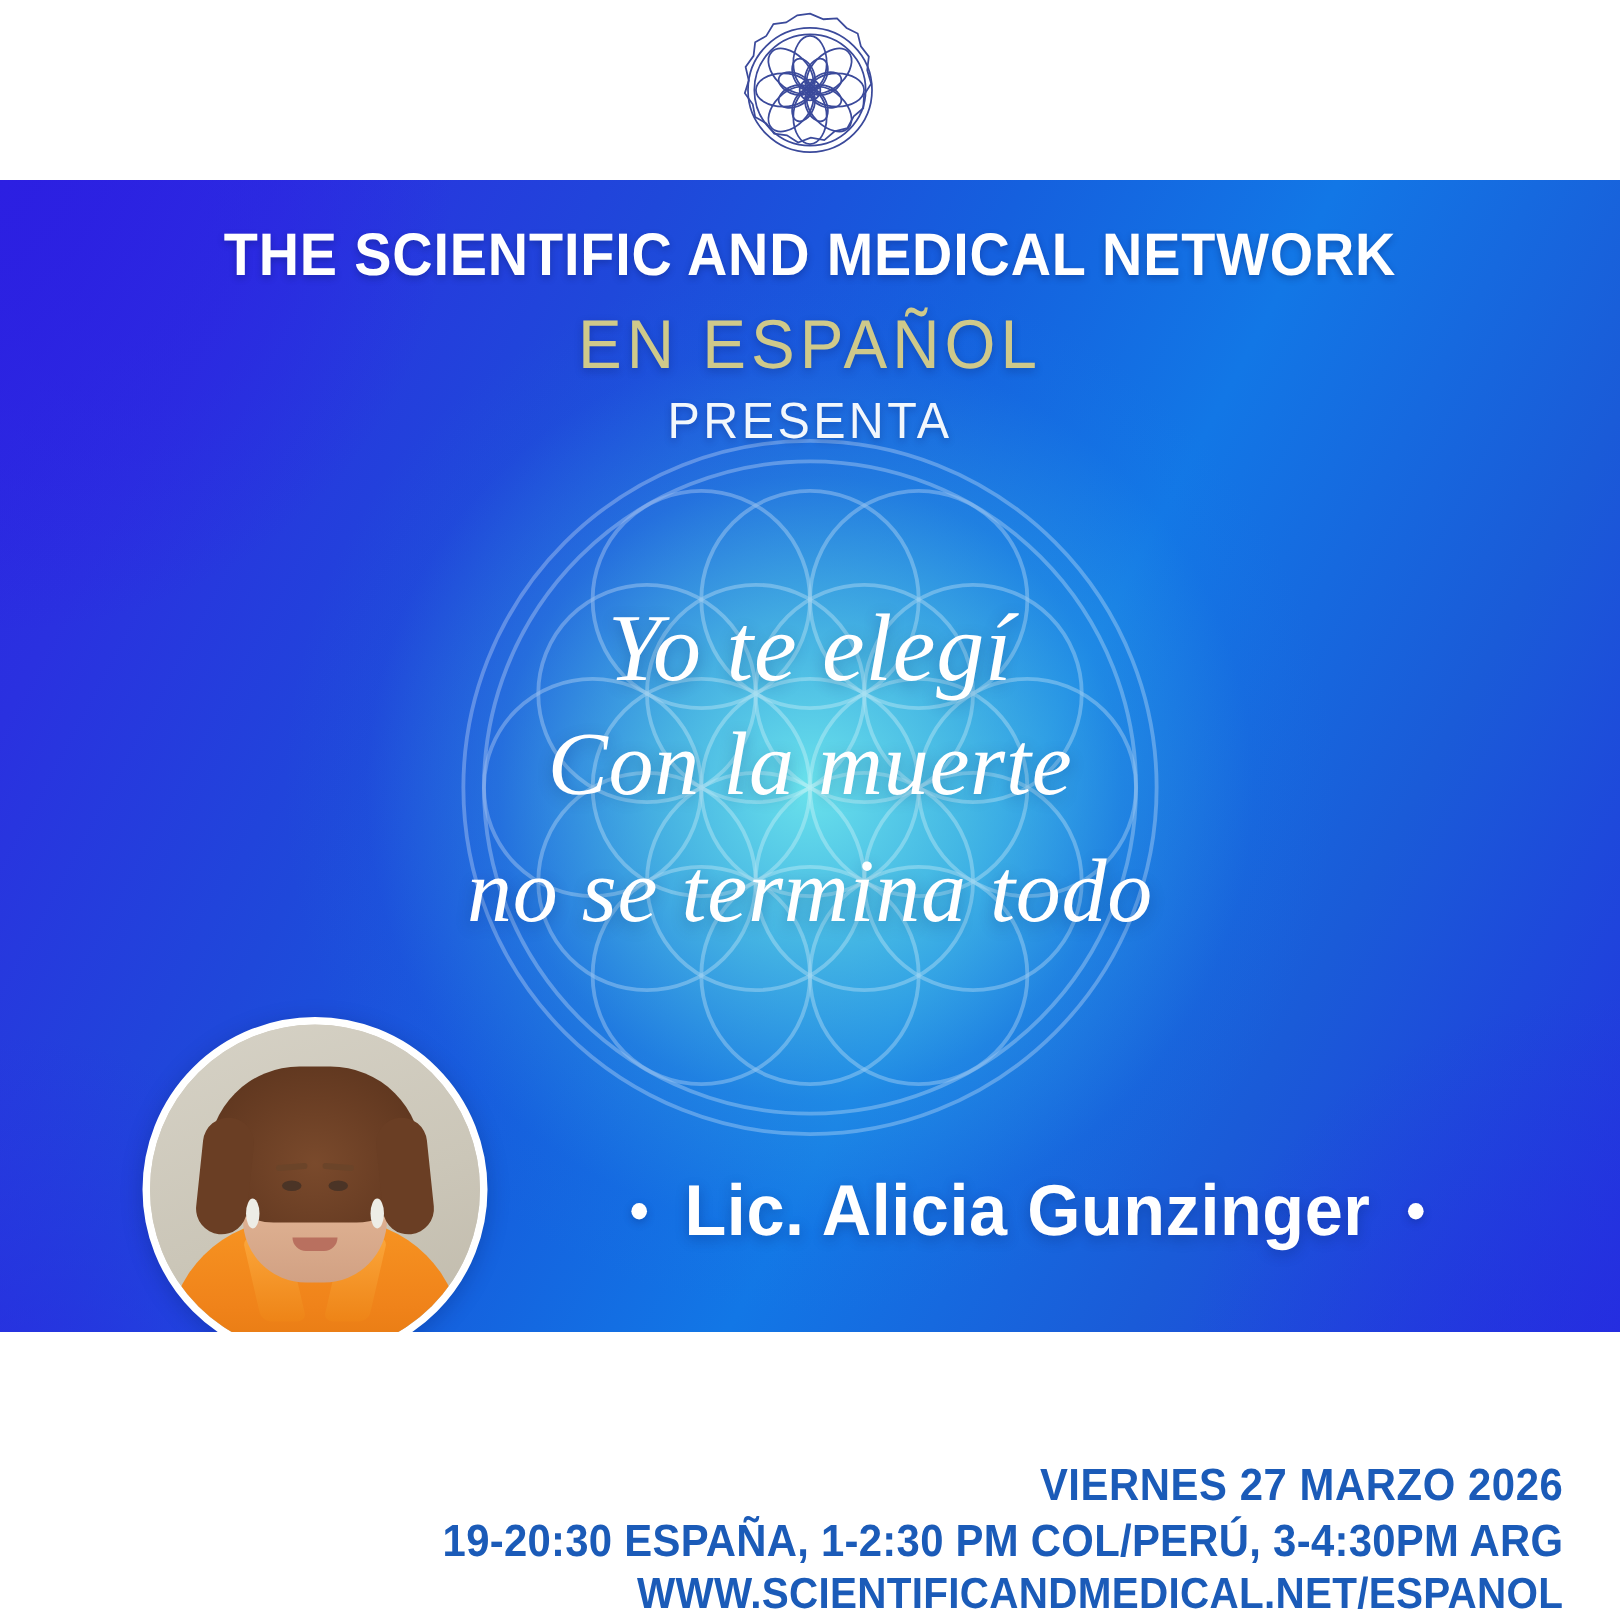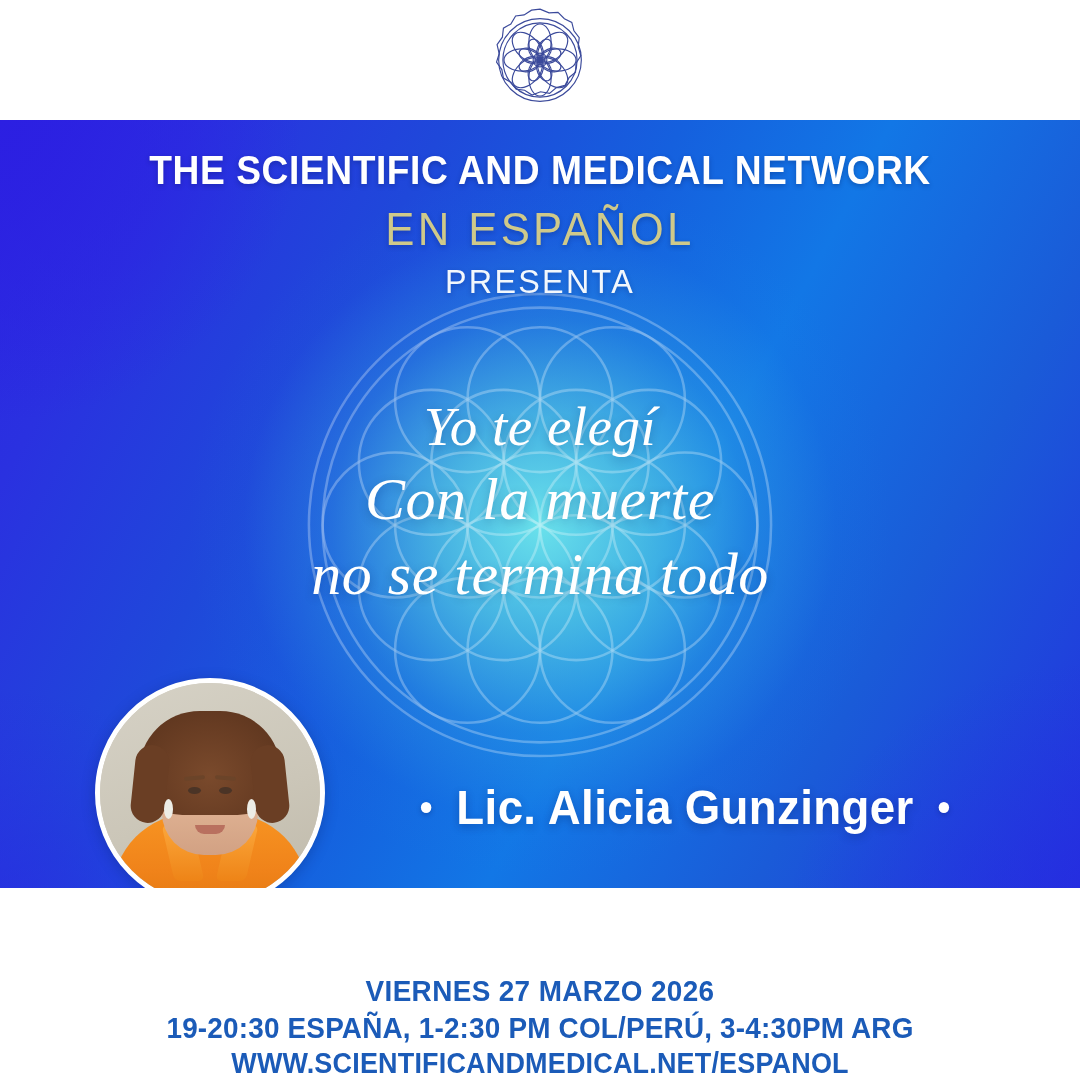--- a/index.html
+++ b/index.html
@@ -48,23 +48,23 @@
             text-shadow:0 2px 6px rgba(0,20,80,.28);}
   .presenta{position:absolute;left:0;right:0;top:142px;text-align:center;
             font-size:34px;font-weight:300;color:#F2F7FC;letter-spacing:2.4px;
             transform:scaleX(.95);transform-origin:center;
             text-shadow:0 2px 5px rgba(0,20,80,.25);}
 
   
   .title-block{position:absolute;left:0;right:0;top:278px;text-align:center;
                font-family:"Liberation Serif",serif;font-style:italic;color:#ffffff;
                text-shadow:0 3px 10px rgba(0,40,110,.30);}
-  .title-1{font-size:55px;line-height:1.06;letter-spacing:.5px;}
+  .title-1{font-size:64px;line-height:1.06;letter-spacing:.5px;}
   .title-2{font-size:60px;line-height:1.12;margin-top:10px;letter-spacing:.5px;}
-  .title-3{font-size:60px;line-height:1.12;margin-top:8px;letter-spacing:.5px;}
+  .title-3{font-size:60px;line-height:1.12;margin-top:18px;letter-spacing:.5px;}
 
   
   .portrait{position:absolute;left:95px;top:558px;width:230px;height:230px;border-radius:50%;
             border:5px solid #ffffff;box-sizing:border-box;overflow:hidden;
             background:#CFCabf;box-shadow:0 3px 14px rgba(0,25,90,.28);}
   .ph-bg{position:absolute;inset:0;background:linear-gradient(160deg,#D6D2C6 0%,#CBC6B8 55%,#BFB9AA 100%);}
   .ph-shirt{position:absolute;left:50%;bottom:-14px;transform:translateX(-50%);
             width:196px;height:104px;border-radius:86px 86px 24px 24px;
             background:linear-gradient(180deg,#F79422 0%,#F0831A 55%,#E2770F 100%);}
   .ph-shirt::before,.ph-shirt::after{content:"";position:absolute;top:12px;width:30px;height:56px;
@@ -98,21 +98,21 @@
   .speaker{position:absolute;left:330px;right:40px;top:660px;text-align:center;
            font-size:48px;font-weight:700;color:#ffffff;letter-spacing:.4px;
            transform:scaleX(.95);transform-origin:center;
            text-shadow:0 3px 9px rgba(0,30,100,.32);
            display:flex;align-items:center;justify-content:center;gap:26px;white-space:nowrap;}
   .dot{width:11px;height:11px;border-radius:50%;background:#fff;flex:0 0 auto;
        box-shadow:0 2px 6px rgba(0,30,100,.3);}
 
   
   .footer{position:absolute;left:0;right:0;top:963px;height:117px;background:#ffffff;
-          text-align:center;padding-top:10px;box-sizing:border-box;}
+          text-align:right;padding-top:10px;box-sizing:border-box;}
   .f-line{color:#1B5BB8;font-weight:700;transform:scaleX(.93);transform-origin:center;}
   .f1{font-size:30px;letter-spacing:.4px;line-height:1.22;}
   .f2{font-size:30px;letter-spacing:.2px;line-height:1.22;}
   .f3{font-size:29px;letter-spacing:.2px;line-height:1.22;}
 </style>
 </head>
 <body>
 
 <div class="poster">
 

